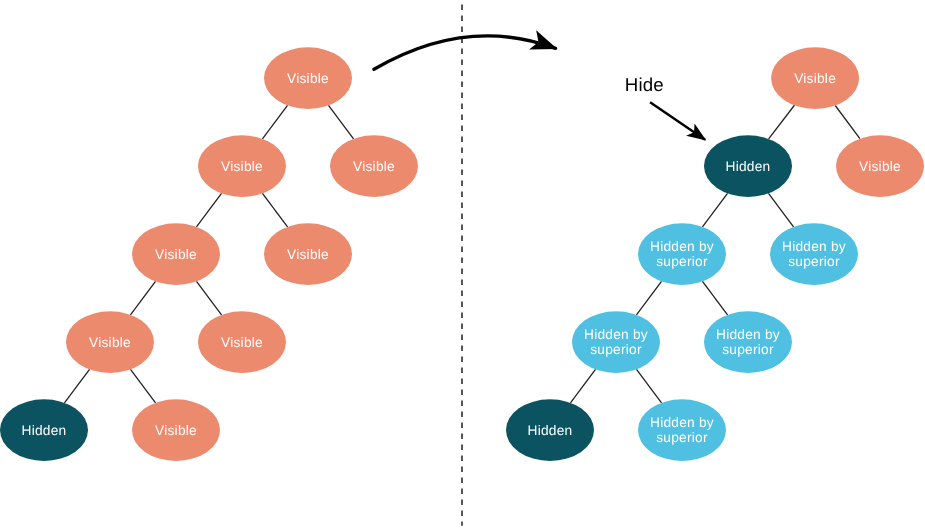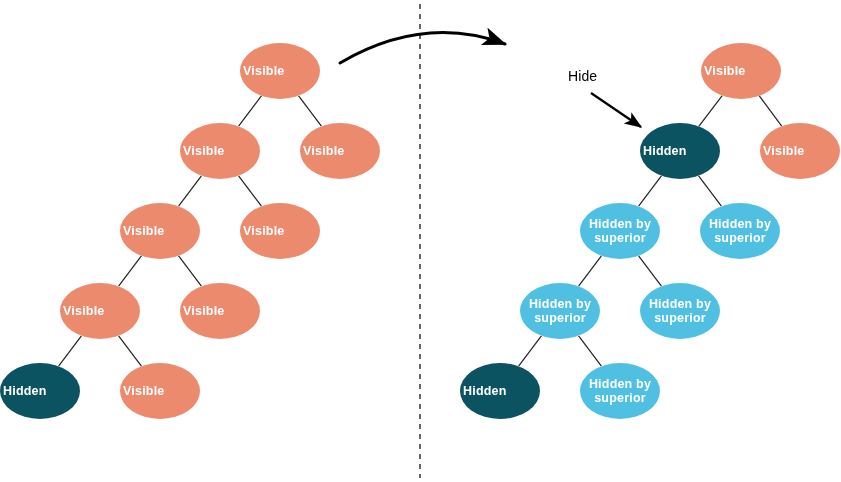--- a/index.html
+++ b/index.html
@@ -22,36 +22,37 @@
     position: absolute;
     left: 0;
     top: 0;
     width: 841px;
     height: 482px;
   }
   .node {
     position: absolute;
     display: flex;
     align-items: center;
+    justify-content: center;
     text-align: center;
     border-radius: 50%;
     color: #ffffff;
-    font-weight: bold;
+    font-weight: normal;
     font-size: 12.5px;
     line-height: 1.15;
     letter-spacing: 0.2px;
     box-sizing: border-box;
     padding: 0 3px;
     user-select: none;
   }
   .node span { display: block; }
   .label-hide {
     position: absolute;
     color: #000000;
-    font-size: 14px;
+    font-size: 17px;
     font-weight: normal;
     letter-spacing: 0.1px;
     white-space: nowrap;
   }
 </style>
 </head>
 <body>
 
 <div id="canvas">
 

